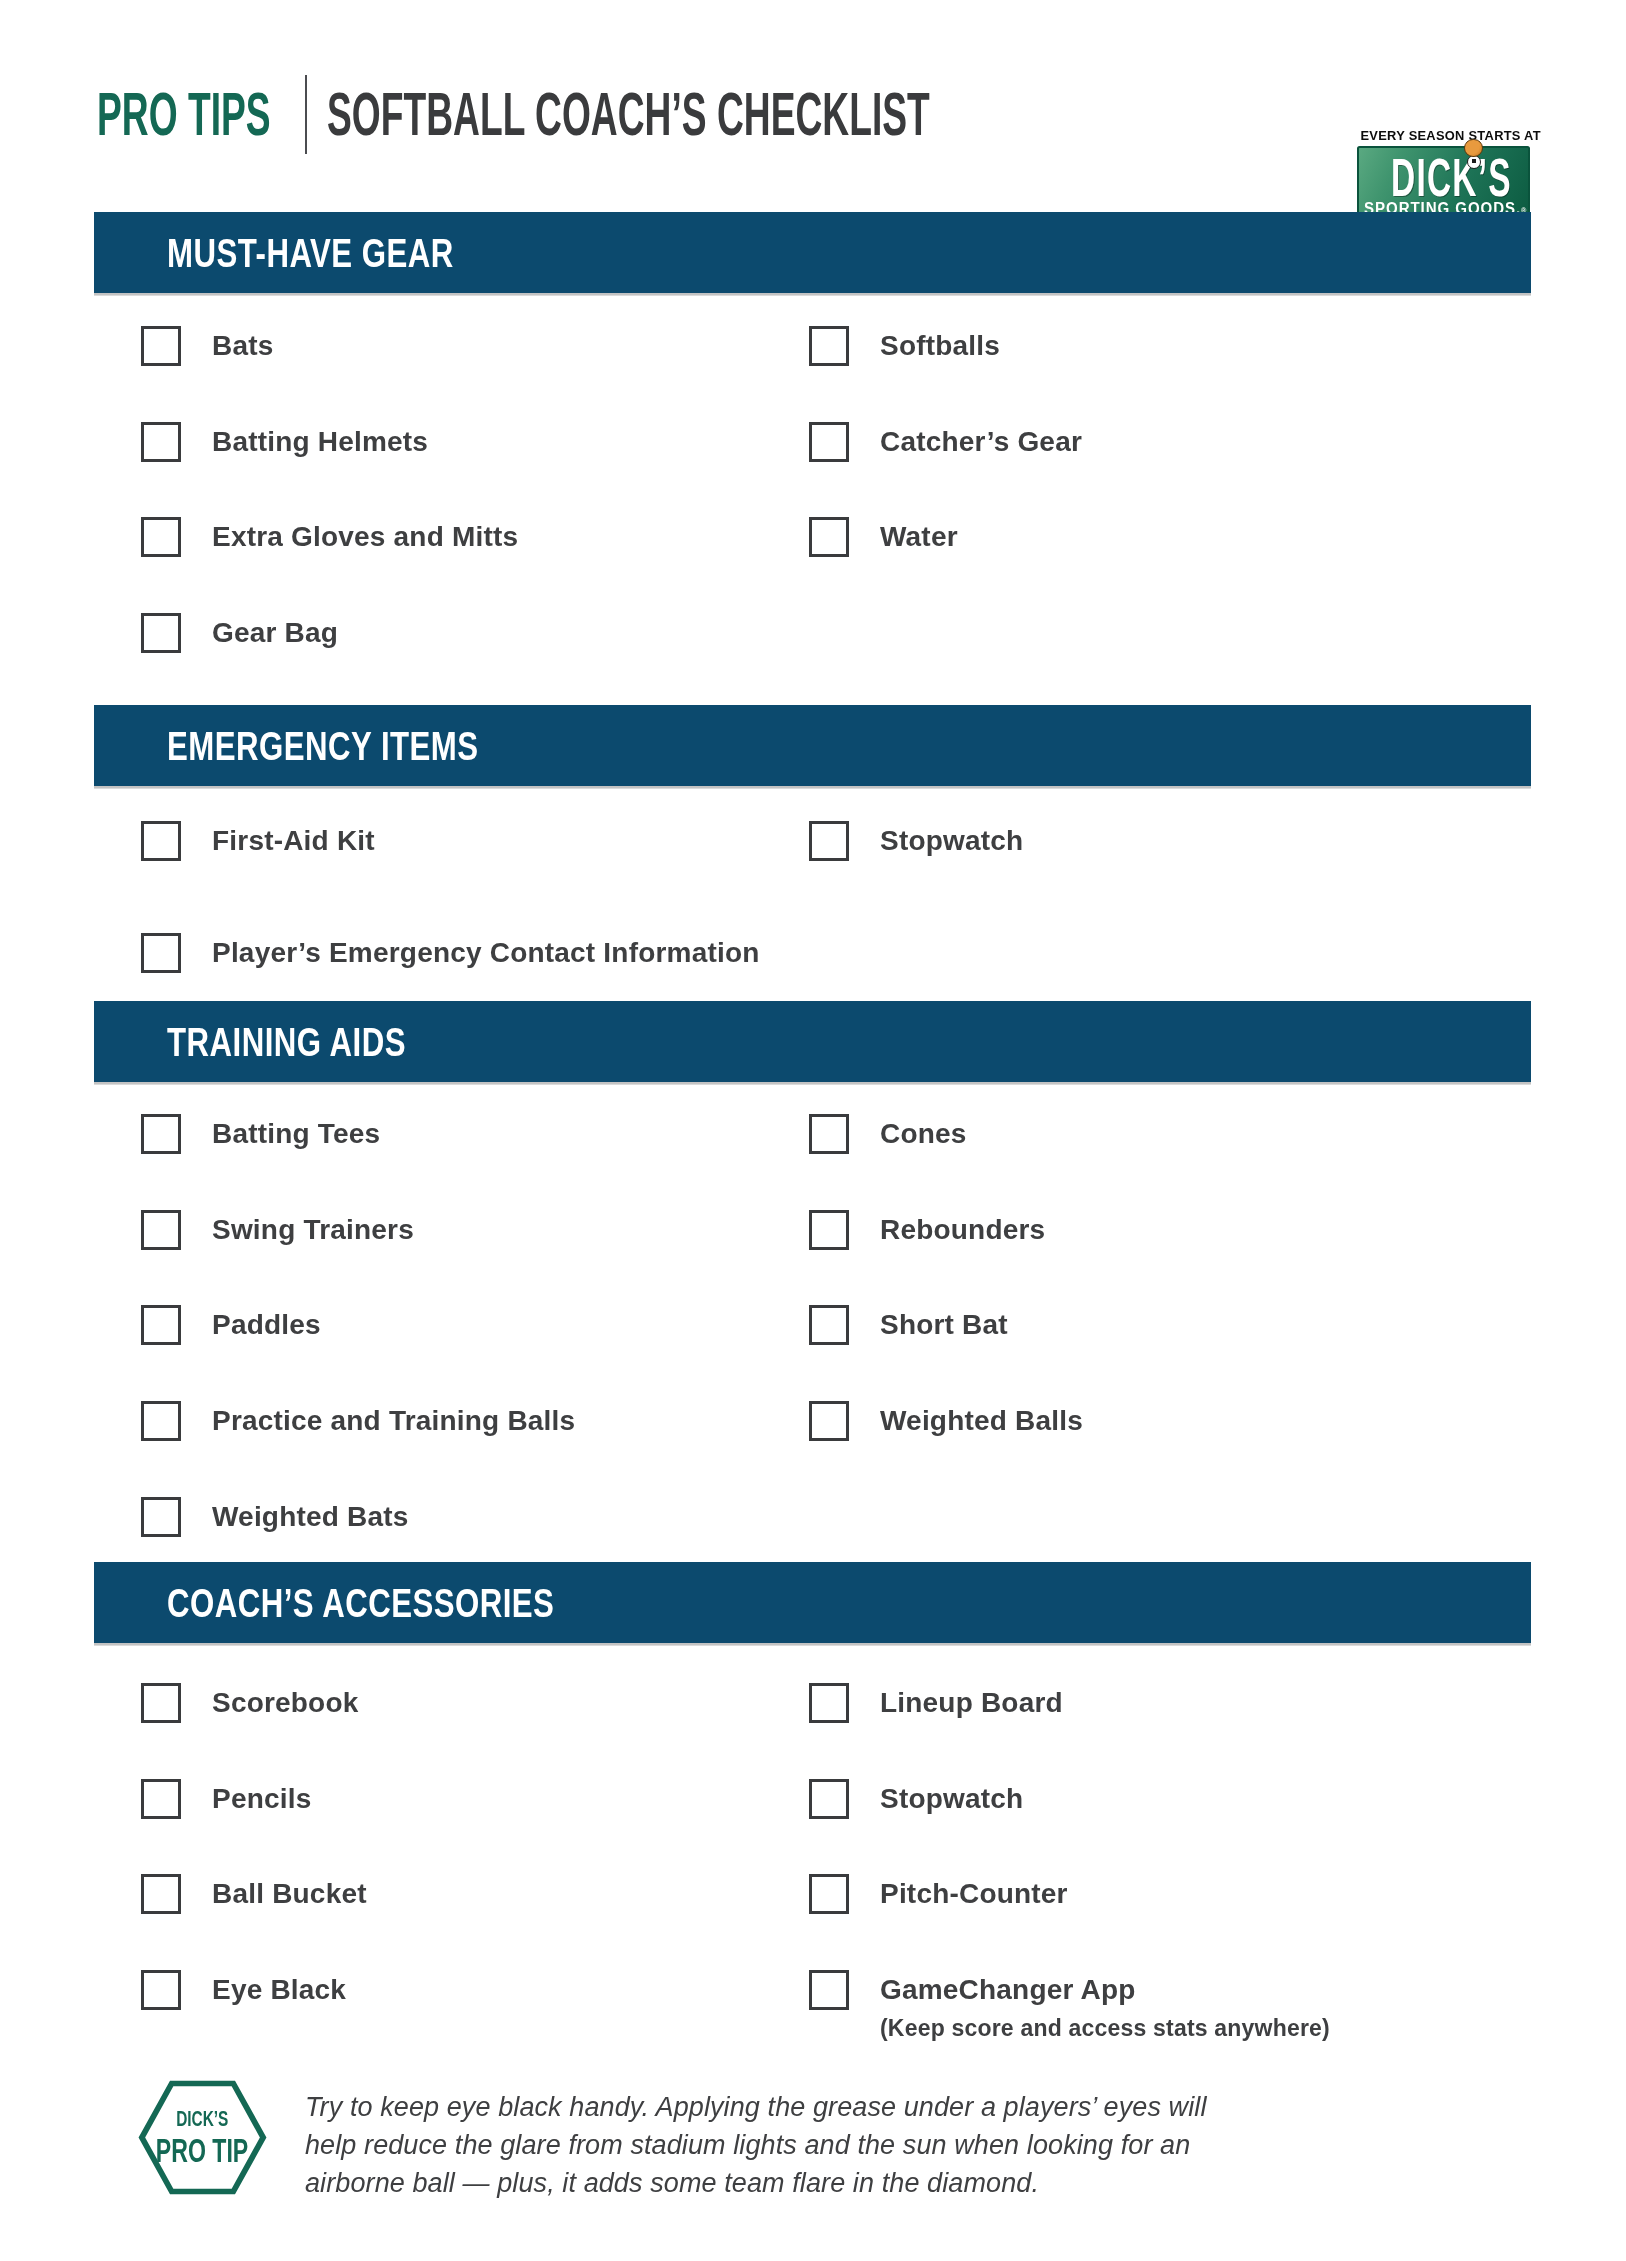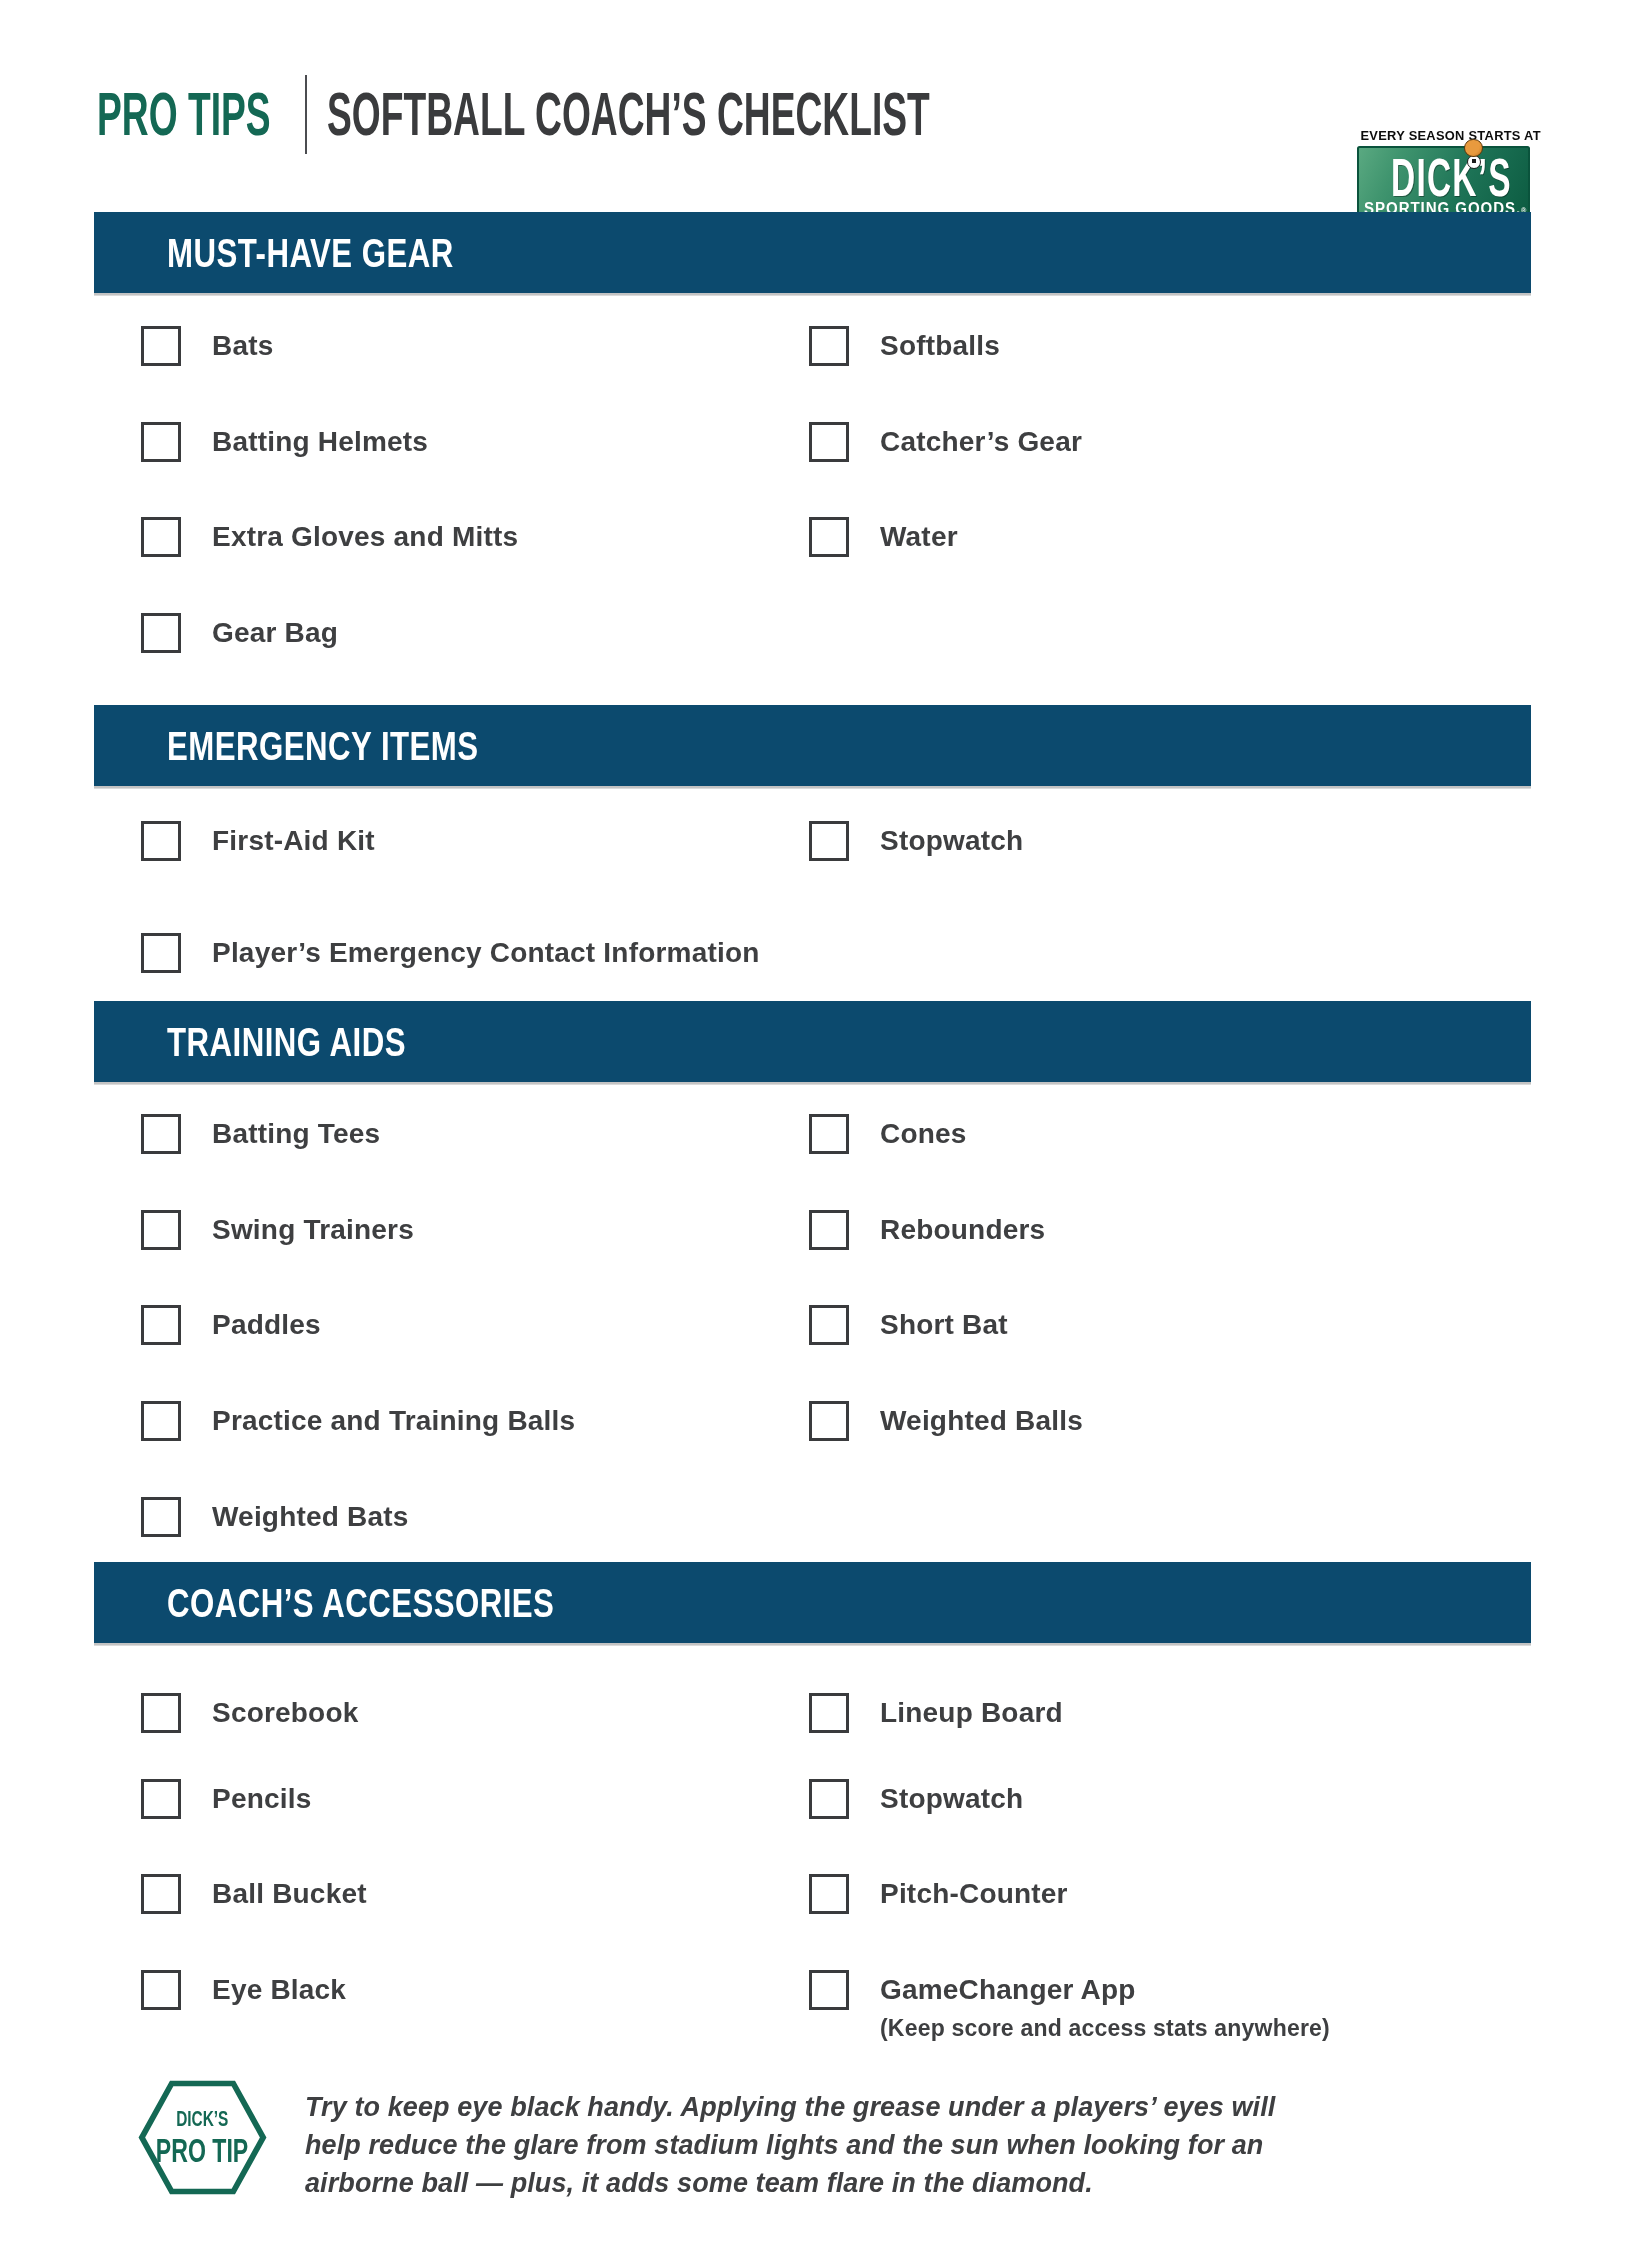--- a/index.html
+++ b/index.html
@@ -108,21 +108,21 @@
   .badge-top{
     font-size:22px;font-weight:bold;line-height:1;white-space:nowrap;
     transform:scaleX(0.70);transform-origin:center;
   }
   .badge-bottom{
     font-size:33px;font-weight:bold;line-height:1;margin-top:3.8px;white-space:nowrap;
     transform:scaleX(0.70);transform-origin:center;
   }
   .protip-text{
     position:absolute;left:305px;top:2088px;
-    font-size:27px;font-weight:bold;font-style:italic;
+    font-size:27px;font-weight:normal;font-style:italic;
     line-height:38px;color:#3e3f41;letter-spacing:0.1px;white-space:nowrap;
   }
 </style>
 </head>
 <body>
 
 <div class="page">
 
   <div class="brand">PRO TIPS</div>
   <div class="header-divider"></div>
@@ -287,21 +287,21 @@
             <div class="item-text">
               <div class="item-label">Weighted Bats</div>
             </div>
           </div>
         </div>
       </div>
       <div class="bar" style="top: 1562px;">
         <span class="bar-title">COACH’S ACCESSORIES</span>
       </div>
       <div class="rows" style="top: 1683px; height: 383px;">
-        <div class="row" style="top: 10px; text-decoration: underline;">
+        <div class="row" style="top: 0px; text-decoration: underline;">
           <div class="cell left">
             <span class="checkbox" role="checkbox" aria-checked="false"></span>
             <div class="item-text">
               <div class="item-label">Scorebook</div>
             </div>
           </div>
           <div class="cell right">
             <span class="checkbox" role="checkbox" aria-checked="false"></span>
             <div class="item-text">
               <div class="item-label">Lineup Board</div>

